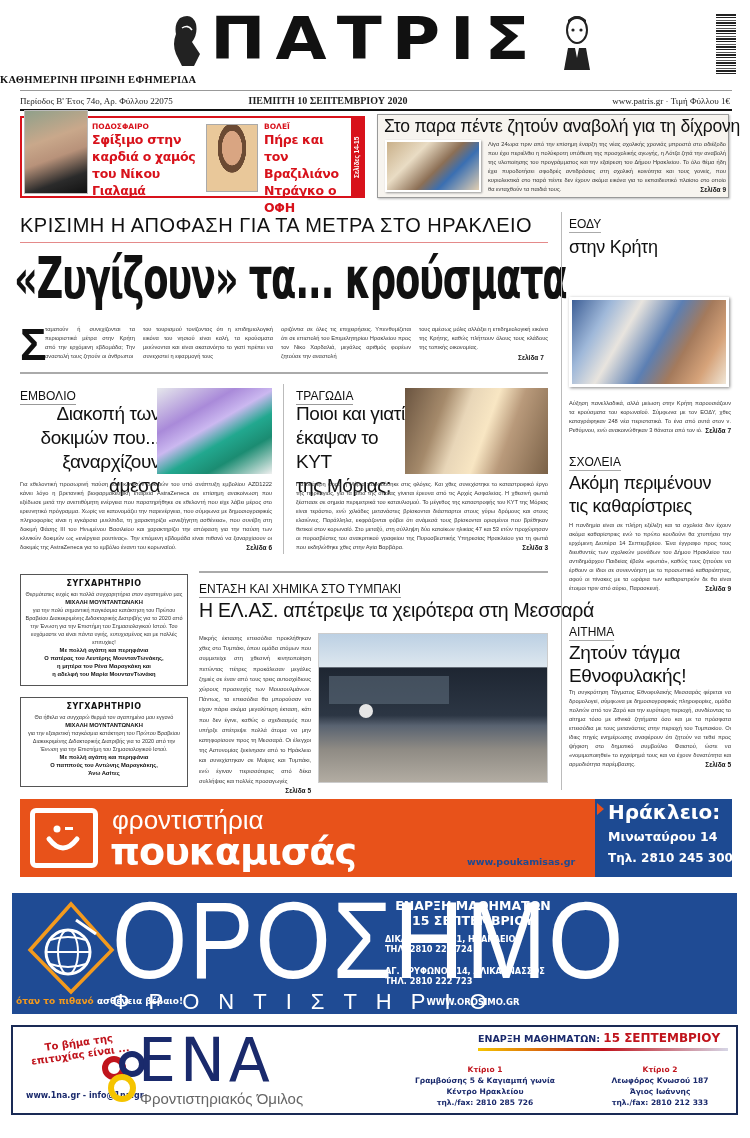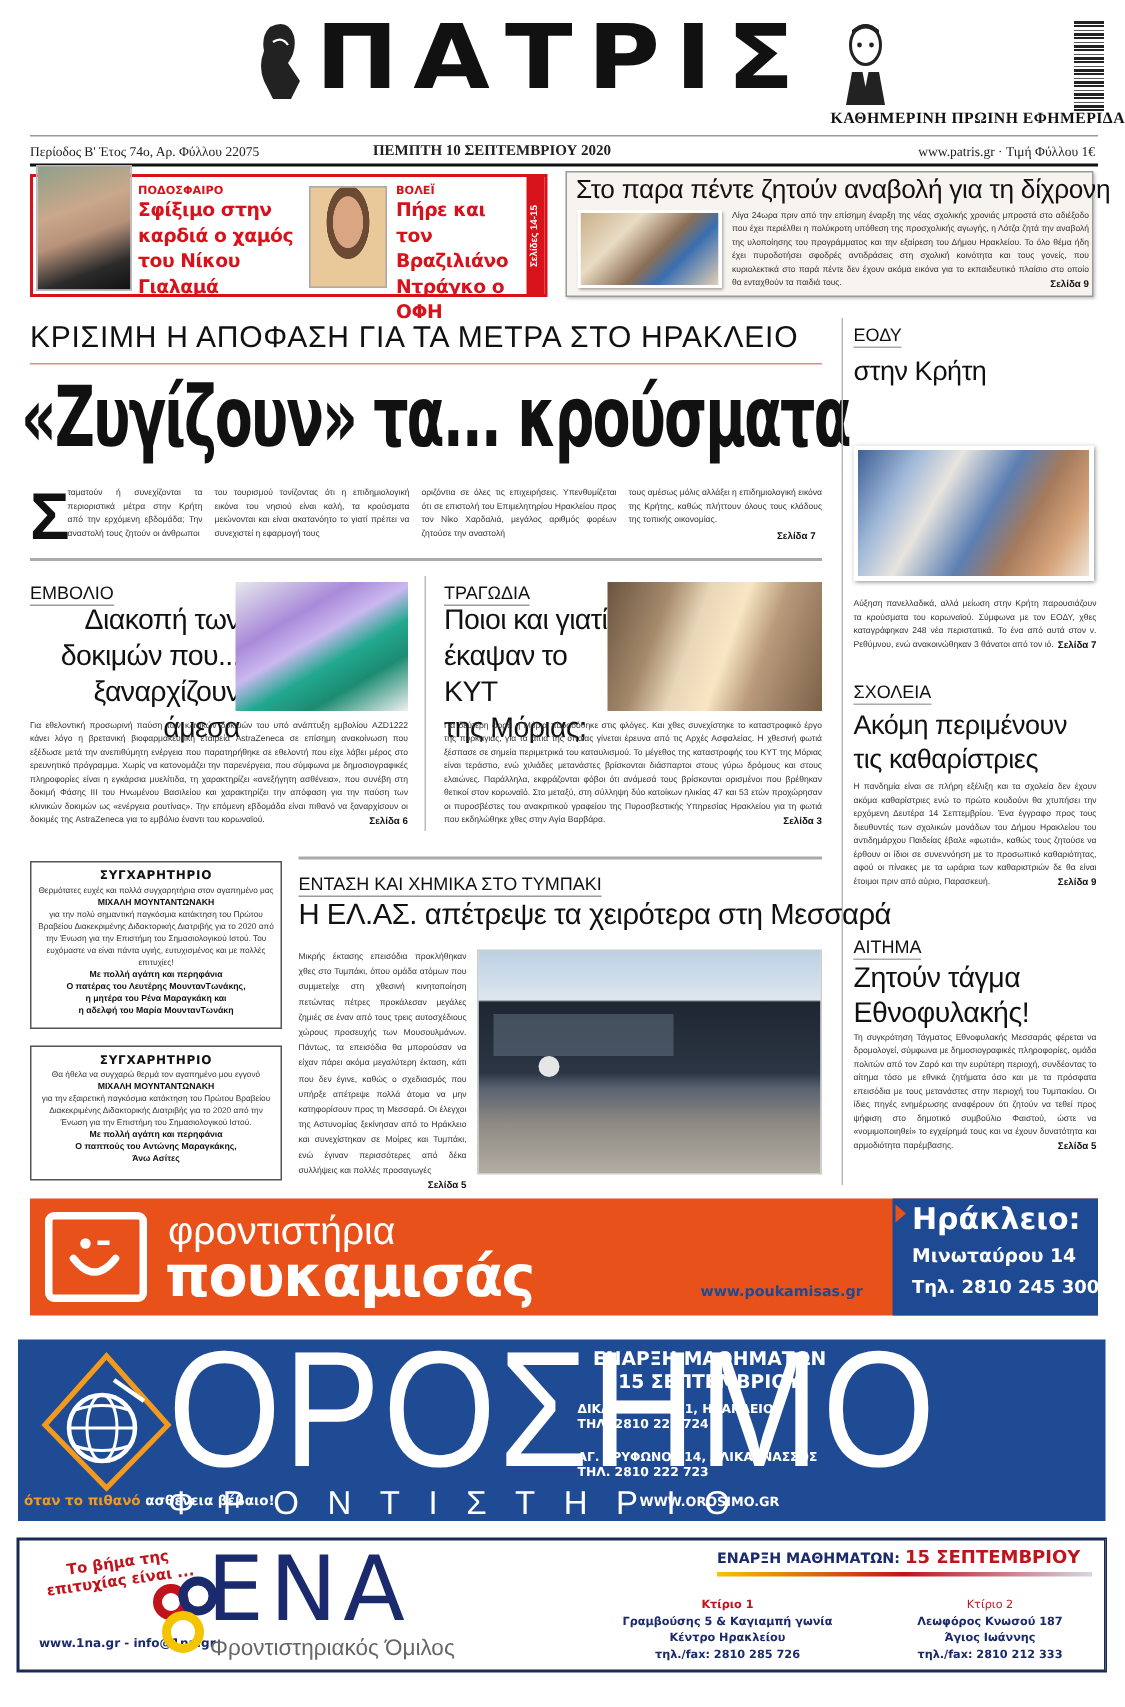--- a/index.html
+++ b/index.html
@@ -2,21 +2,21 @@
 <html><head>
   <meta charset="utf-8">
   <style>
     * { box-sizing: border-box; margin: 0; padding: 0; }
     html, body { width: 750px; height: 1138px; background: #ffffff; overflow: hidden; }
     body { position: relative; font-family: "Liberation Sans", sans-serif; color: #111; }
     .abs { position: absolute; }
 
     
     .masthead-title { left: 0; top: 4px; width: 750px; text-align: center; font-family: "DejaVu Sans", sans-serif; font-weight: bold; font-size: 66px; letter-spacing: 10px; line-height: 70px; color: #111; transform: scaleY(0.9); }
-    .masthead-sub { left: 0; top: 74px; width: 750px; text-align: right; font-family: "Liberation Serif", serif; font-weight: bold; font-size: 10.5px; letter-spacing: 0.3px; }
+    .masthead-sub { left: 0; top: 74px; width: 750px; text-align: left; font-family: "Liberation Serif", serif; font-weight: bold; font-size: 10.5px; letter-spacing: 0.3px; }
     .portrait { width: 34px; height: 56px; top: 14px; }
     .barcode { left: 716px; top: 14px; width: 20px; height: 62px; background: repeating-linear-gradient(180deg, #222 0 2px, #fff 2px 3px, #222 3px 4px, #fff 4px 6px, #555 6px 7px, #fff 7px 8px); }
     .hr-thin { left: 20px; width: 712px; height: 1px; background: #999; }
     .hr-thick { left: 20px; width: 712px; height: 2px; background: #111; }
     .dateline { top: 96px; font-family: "Liberation Serif", serif; font-size: 9px; color: #222; }
     .dateline-center { left: 0; width: 656px; text-align: center; font-weight: bold; font-size: 10px; top: 95px; }
 
     
     .sports-box { left: 20px; top: 116px; width: 345px; height: 82px; border: 2px solid #d8121b; background: #fff; }
     .sports-photo1 { left: 24px; top: 110px; width: 64px; height: 84px; background: linear-gradient(160deg, #8fa08a 0%, #c9a88b 35%, #b8927a 55%, #2b2b2b 80%, #111 100%); border: 1px solid #bbb; }
@@ -335,18 +335,18 @@
     <span style="color:#c0141c; font-size:12px;">15 ΣΕΠΤΕΜΒΡΙΟΥ</span>
   </div>
   <div class="abs" style="left:478px; top:1048px; width:250px; height:3px; background:linear-gradient(90deg, #f5c400, #c0141c 50%, #d6d6e6);"></div>
   <div class="abs" style="left:405px; top:1064px; width:160px; text-align:center; font-family:'DejaVu Sans', sans-serif; font-size:7.5px; color:#1a2a6c; line-height:11px;">
     <div style="color:#c0141c; font-weight:bold;">Κτίριο 1</div>
     <div style="font-weight:bold;">Γραμβούσης 5 &amp; Καγιαμπή γωνία</div>
     <div style="font-weight:bold;">Κέντρο Ηρακλείου</div>
     <div style="font-weight:bold;">τηλ./fax: 2810 285 726</div>
   </div>
   <div class="abs" style="left:590px; top:1064px; width:140px; text-align:center; font-family:'DejaVu Sans', sans-serif; font-size:7.5px; color:#1a2a6c; line-height:11px;">
-    <div style="color:#c0141c; font-weight:normal;">Κτίριο 2</div>
+    <div style="color:#c0141c; font-weight:bold;">Κτίριο 2</div>
     <div style="font-weight:bold;">Λεωφόρος Κνωσού 187</div>
     <div style="font-weight:bold;">Άγιος Ιωάννης</div>
     <div style="font-weight:bold;">τηλ./fax: 2810 212 333</div>
   </div>
 </section>
 
 </body></html>

